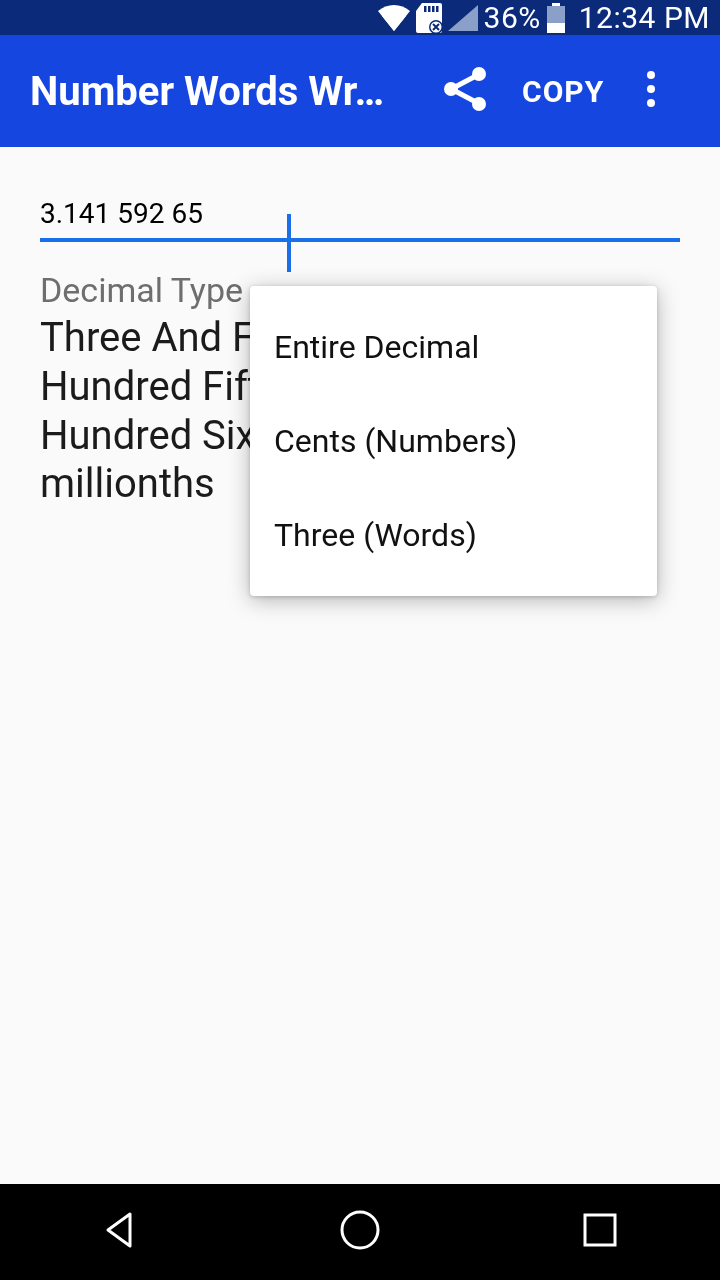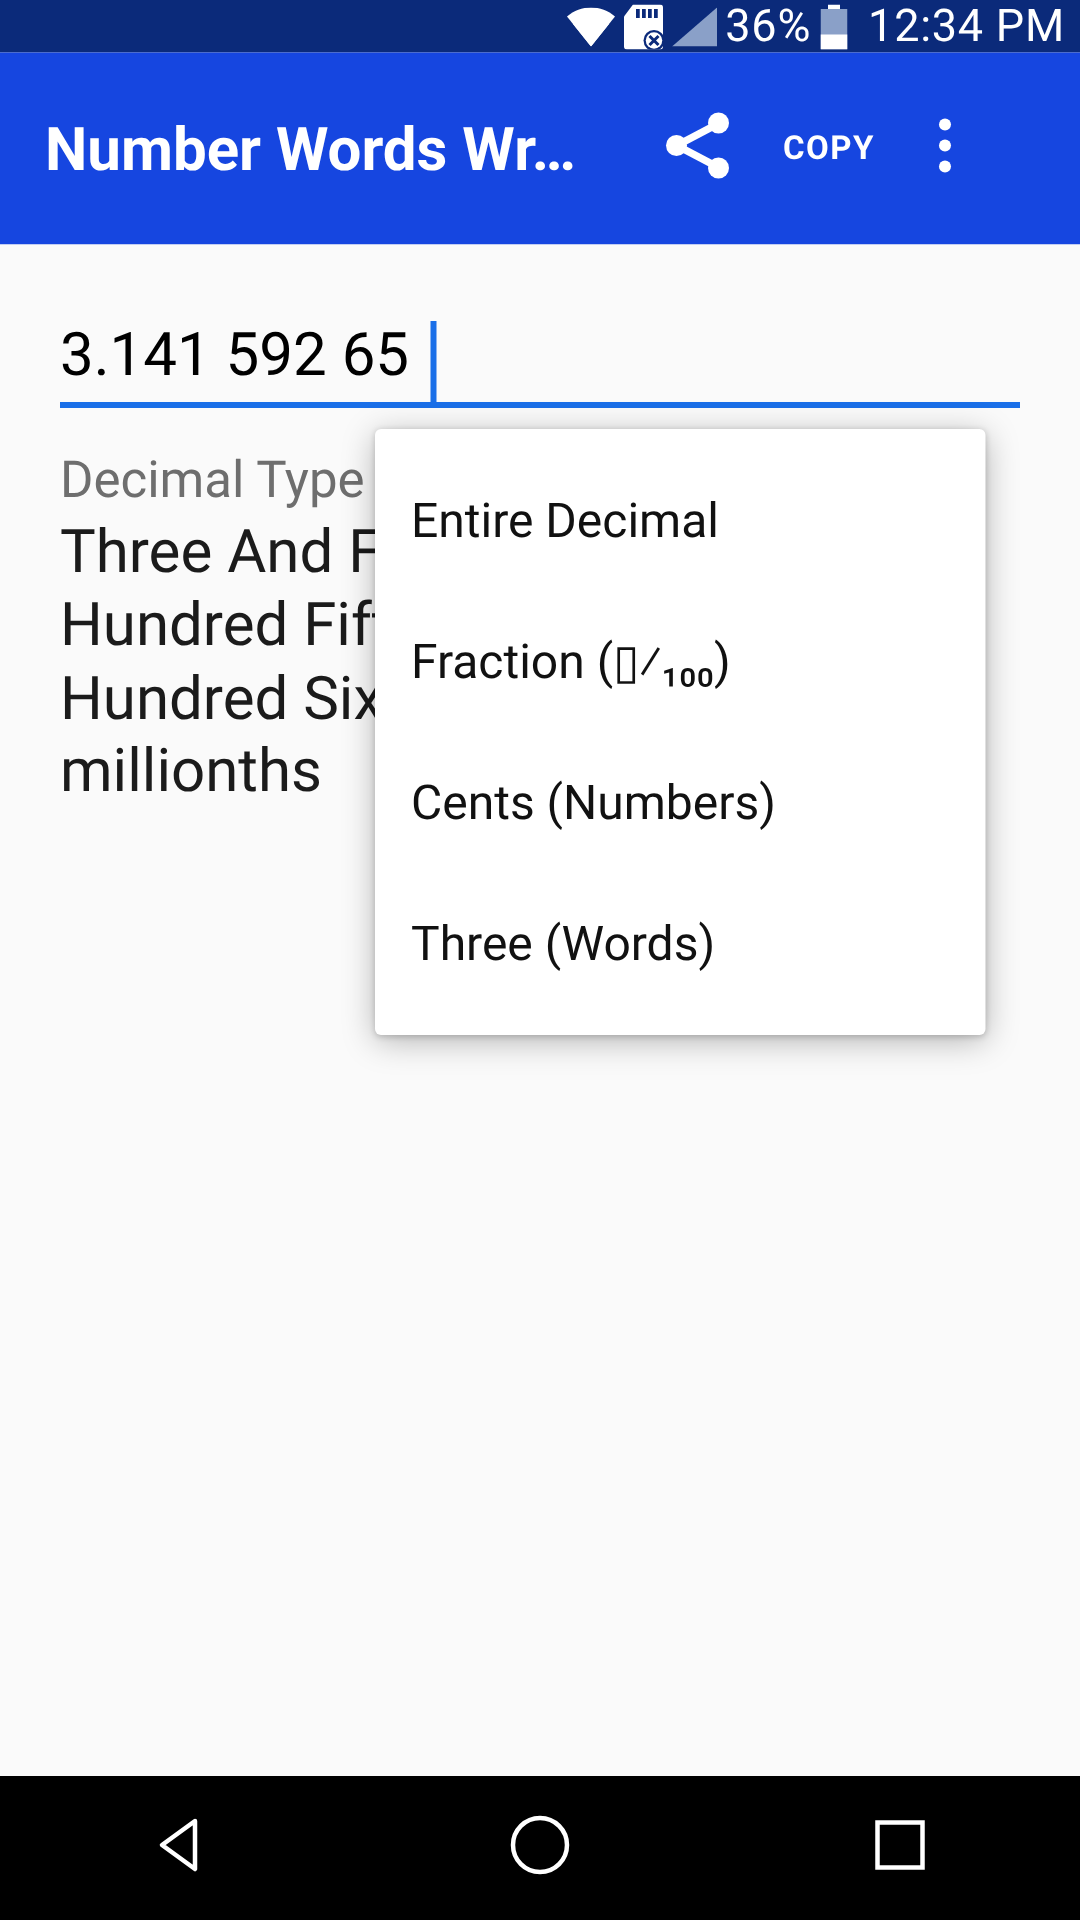--- a/index.html
+++ b/index.html
@@ -37,21 +37,21 @@
   .status-bar .battery-pct,
   .status-bar .time {
     font-size: 30px;
     font-weight: 400;
     letter-spacing: 0.5px;
   }
   .status-bar .time { margin-left: 8px; }
 
   
   .app-bar {
-    height: 128px;
+    height: 112px;
     background: #1646e0;
     display: flex;
     align-items: center;
     color: #fff;
     padding: 0 14px 0 30px;
   }
   .app-title {
     flex: 1;
     font-size: 40px;
     font-weight: 700;
@@ -61,21 +61,21 @@
     max-width: 400px;
   }
   .share-btn {
     width: 70px;
     height: 70px;
     display: flex;
     align-items: center;
     justify-content: center;
   }
   .copy-btn {
-    font-size: 22px;
+    font-size: 30px;
     font-weight: 700;
     letter-spacing: 1px;
     padding: 0 22px;
   }
   .overflow-btn {
     width: 50px;
     height: 70px;
     display: flex;
     align-items: center;
     justify-content: center;
@@ -84,21 +84,21 @@
   
   .content {
     padding: 46px 40px 0 40px;
     background: #fafafa;
   }
   .number-input {
     width: 100%;
     border: none;
     border-bottom: 4px solid #1a6fe8;
     background: transparent;
-    font-size: 40px;
+    font-size: 28px;
     color: #000;
     padding: 4px 0 8px 0;
     outline: none;
     font-family: inherit;
   }
   .caret {
     position: absolute;
     width: 4px;
     height: 58px;
     background: #1a6fe8;
@@ -222,21 +222,20 @@
 
 <div class="content">
   <input class="number-input" type="text" value="3.141 592 65" style="">
   <div class="decimal-label">Decimal Type</div>
   <div class="result-text">Three And Fourteen Million, One Hundred Fifty-nine Thousand, Two Hundred Sixty-five Hundred-millionths</div>
 </div>
 <div class="caret"></div>
 
 <div class="dropdown">
   <div class="dropdown-item">Entire Decimal</div>
-  <div class="dropdown-item">Fraction (▯⁄₁₀₀)</div>
   <div class="dropdown-item">Cents (Numbers)</div>
   <div class="dropdown-item">Three (Words)</div>
 </div>
 
 <div class="nav-bar">
   <div class="nav-btn">
     <span>
       <svg width="40" height="40" viewBox="0 0 40 40">
         <path d="M30 4 L8 20 L30 36 Z" fill="none" stroke="#fff" stroke-width="3" stroke-linejoin="round"></path>
       </svg>

